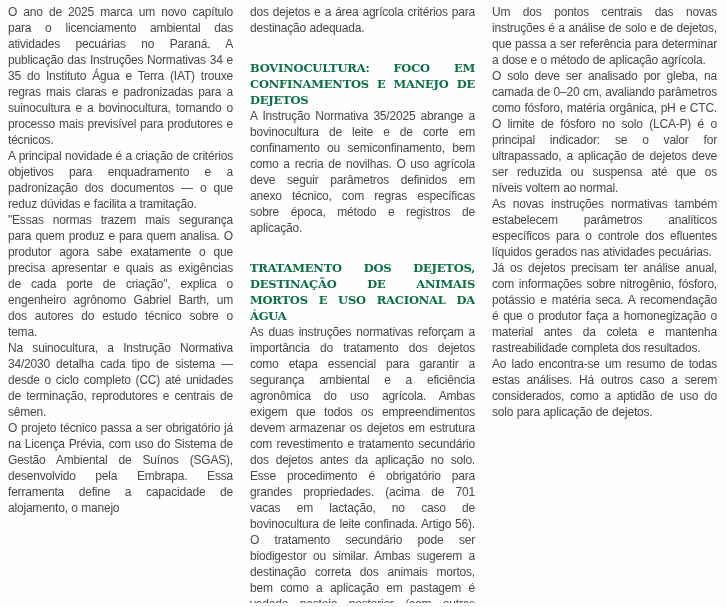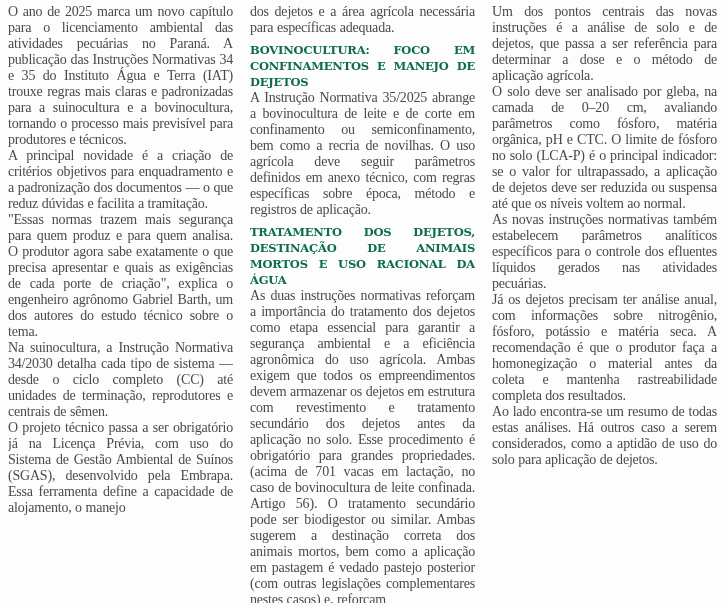--- a/index.html
+++ b/index.html
@@ -17,32 +17,32 @@
     overflow: hidden;
     background: #fdfdfd;
   }
   .col {
     flex: 0 0 225px;
     width: 225px;
     overflow: hidden;
   }
   .para {
     margin: 0;
-    font-family: Liberation Serif, serif;
-    font-size: 14px;
+    font-family: Liberation Sans, sans-serif;
+    font-size: 12px;
     line-height: 16px;
     color: #4a4a4a;
     text-align: justify;
     letter-spacing: -0.2px;
     word-spacing: 0.3px;
     hyphens: auto;
     -webkit-hyphens: auto;
   }
   .heading {
-    margin: 6px 0 0 0;
+    margin: 24px 0 0 0;
     font-family: "DejaVu Serif", serif;
     font-weight: bold;
     font-size: 11.5px;
     line-height: 16px;
     color: #0d6e47;
     text-align: justify;
     letter-spacing: -0.2px;
   }
 </style>
 </head>
@@ -52,21 +52,21 @@
 
   <div class="col">
     <p class="para">O ano de 2025 marca um novo capítulo para o licenciamento ambiental das atividades pecuárias no Paraná. A publicação das Instruções Normativas 34 e 35 do Instituto Água e Terra (IAT) trouxe regras mais claras e padronizadas para a suinocultura e a bovinocultura, tornando o processo mais previsível para produtores e técnicos.</p>
     <p class="para">A principal novidade é a criação de critérios objetivos para enquadramento e a padronização dos documentos — o que reduz dúvidas e facilita a tramitação.</p>
     <p class="para">"Essas normas trazem mais segurança para quem produz e para quem analisa. O produtor agora sabe exatamente o que precisa apresentar e quais as exigências de cada porte de criação", explica o engenheiro agrônomo Gabriel Barth, um dos autores do estudo técnico sobre o tema.</p>
     <p class="para">Na suinocultura, a Instrução Normativa 34/2030 detalha cada tipo de sistema — desde o ciclo completo (CC) até unidades de terminação, reprodutores e centrais de sêmen.</p>
     <p class="para">O projeto técnico passa a ser obrigatório já na Licença Prévia, com uso do Sistema de Gestão Ambiental de Suínos (SGAS), desenvolvido pela Embrapa. Essa ferramenta define a capacidade de alojamento, o manejo</p>
   </div>
 
   <div class="col">
-    <p class="para">dos dejetos e a área agrícola necessária para específicas adequada.</p>
+    <p class="para">dos dejetos e a área agrícola critérios para destinação adequada.</p>
     <h3 class="heading">BOVINOCULTURA: FOCO EM CONFINAMENTOS E MANEJO DE DEJETOS</h3>
     <p class="para">A Instrução Normativa 35/2025 abrange a bovinocultura de leite e de corte em confinamento ou semiconfinamento, bem como a recria de novilhas. O uso agrícola deve seguir parâmetros definidos em anexo técnico, com regras específicas sobre época, método e registros de aplicação.</p>
     <h3 class="heading">TRATAMENTO DOS DEJETOS, DESTINAÇÃO DE ANIMAIS MORTOS E USO RACIONAL DA ÁGUA</h3>
     <p class="para">As duas instruções normativas reforçam a importância do tratamento dos dejetos como etapa essencial para garantir a segurança ambiental e a eficiência agronômica do uso agrícola. Ambas exigem que todos os empreendimentos devem armazenar os dejetos em estrutura com revestimento e tratamento secundário dos dejetos antes da aplicação no solo. Esse procedimento é obrigatório para grandes propriedades. (acima de 701 vacas em lactação, no caso de bovinocultura de leite confinada. Artigo 56). O tratamento secundário pode ser biodigestor ou similar. Ambas sugerem a destinação correta dos animais mortos, bem como a aplicação em pastagem é vedado pastejo posterior (com outras legislações complementares nestes casos) e, reforçam</p>
   </div>
 
   <div class="col">
     <p class="para">Um dos pontos centrais das novas instruções é a análise de solo e de dejetos, que passa a ser referência para determinar a dose e o método de aplicação agrícola.</p>
     <p class="para">O solo deve ser analisado por gleba, na camada de 0–20 cm, avaliando parâmetros como fósforo, matéria orgânica, pH e CTC. O limite de fósforo no solo (LCA-P) é o principal indicador: se o valor for ultrapassado, a aplicação de dejetos deve ser reduzida ou suspensa até que os níveis voltem ao normal.</p>
     <p class="para">As novas instruções normativas também estabelecem parâmetros analíticos específicos para o controle dos efluentes líquidos gerados nas atividades pecuárias.</p>

